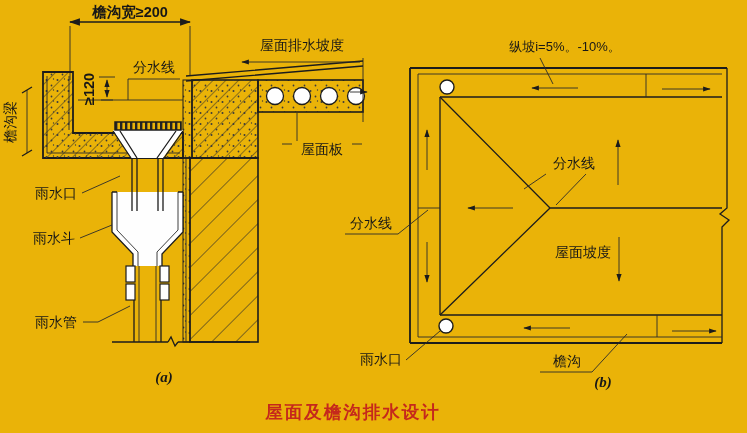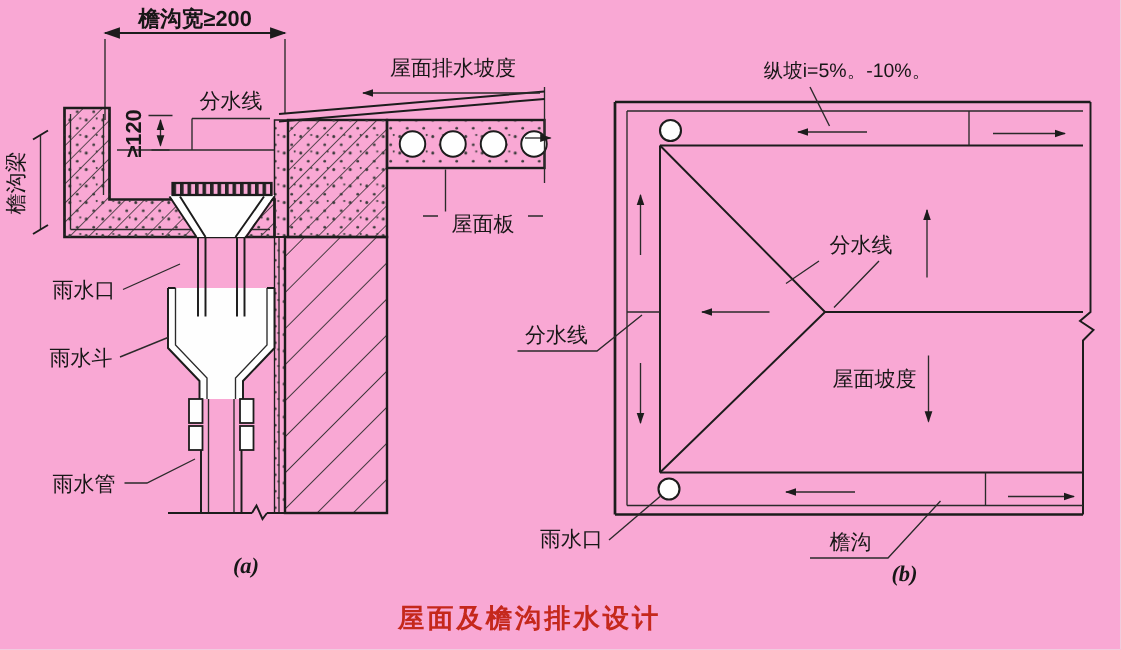--- a/index.html
+++ b/index.html
@@ -1,17 +1,17 @@
 <!DOCTYPE html>
 <html><head>
 <meta charset="utf-8">
 <style>
   html,body{margin:0;padding:0;background:#e8e8e8;}
   #stage{
-    position:relative;width:747px;height:433px;background:#f9a8d4;
+    position:relative;width:747px;height:433px;background:#eab308;
     font-family:"Liberation Sans","DejaVu Sans",sans-serif;overflow:hidden;
   }
   svg{position:absolute;left:0;top:0;}
   .ln{stroke:#1c1c1c;fill:none;stroke-width:1.3;}
   .ln-bold{stroke:#1c1c1c;fill:none;stroke-width:1.8;}
   .ln-thin{stroke:#2a2a2a;fill:none;stroke-width:0.9;}
   .lbl{fill:#171717;font-size:14px;text-anchor:middle;}
   .lbl-sm{fill:#171717;font-size:13px;text-anchor:middle;}
   .dim{fill:#171717;font-size:14.5px;text-anchor:middle;font-weight:bold;}
   .tag{fill:#171717;font-size:15px;font-style:italic;text-anchor:middle;font-family:"Liberation Serif","DejaVu Serif",serif;font-weight:bold;}

